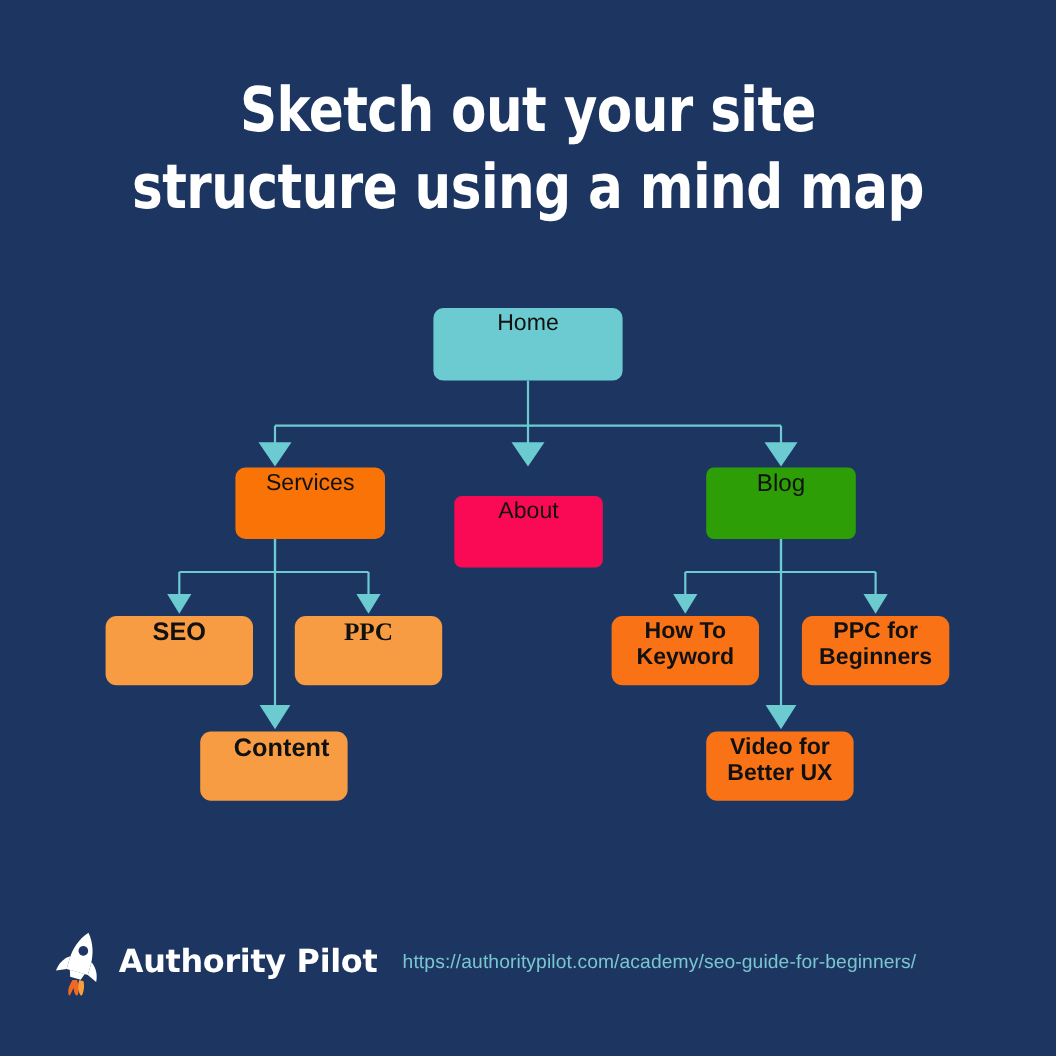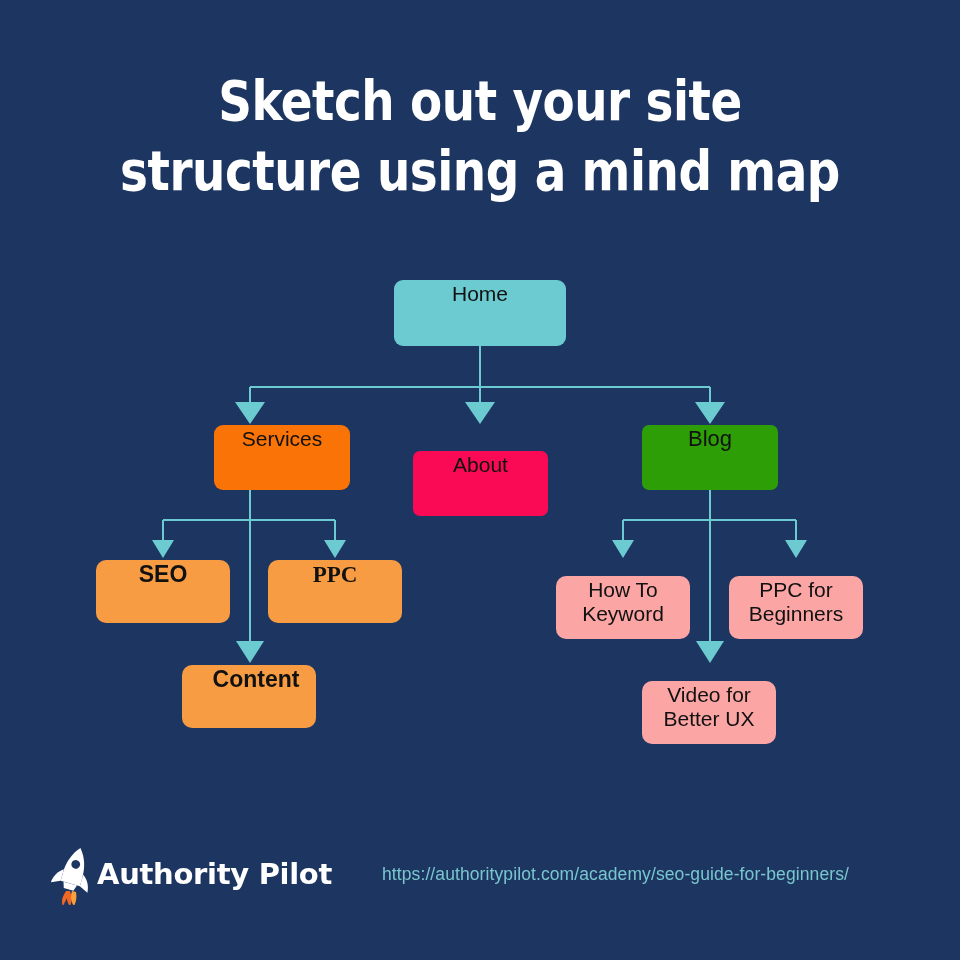--- a/index.html
+++ b/index.html
@@ -73,49 +73,48 @@
     line-height: 1.12;
     padding: 2px 6px;
   }
   .node .node-label { display: block; }
 
   .node-home    { background: #6ccbd1; font-size: 21px; font-weight: normal; border-radius: 9px; }
   .node-l1-orange { background: #f97306; font-size: 21px; font-weight: normal; border-radius: 9px; }
   .node-l1-pink  { background: #fa0a54; font-size: 21px; font-weight: normal; border-radius: 7px; }
   .node-l1-green { background: #2e9e07; font-size: 22px; font-weight: normal; border-radius: 7px; }
   .node-l2-orange { background: #f79c42; font-size: 23px; font-weight: bold; border-radius: 10px; }
-  .node-l2-green  { background: #fca5a5; font-size: 21px; font-weight: normal; border-radius: 10px; margin-top: 16px; }
+  .node-l2-green  { background: #f97316; font-size: 21px; font-weight: bold; border-radius: 10px; }
 
   
   .footer-logo {
     position: absolute;
     left: 50px;
     top: 843px;
     display: flex;
     align-items: center;
-    gap: 1px;
+    gap: 12px;
   }
   .rocket-icon { width: 46px; height: 62px; display: block; }
   .brand-name {
     color: #ffffff;
     font-family: "DejaVu Sans", "Liberation Sans", sans-serif;
     font-weight: bold;
     font-size: 29px;
     letter-spacing: -0.3px;
     white-space: nowrap;
   }
   .footer-url {
     position: absolute;
     left: 366px;
     top: 864px;
     color: #79c6cf;
     font-size: 17.5px;
     letter-spacing: 0.1px;
     white-space: nowrap;
-    margin-left: 16px;
   }
 </style>
 </head>
 <body>
 
 <div id="canvas">
 
   <div class="title-block">
     <span class="title-line">Sketch out your site</span>
     <span class="title-line">structure using a mind map</span>

